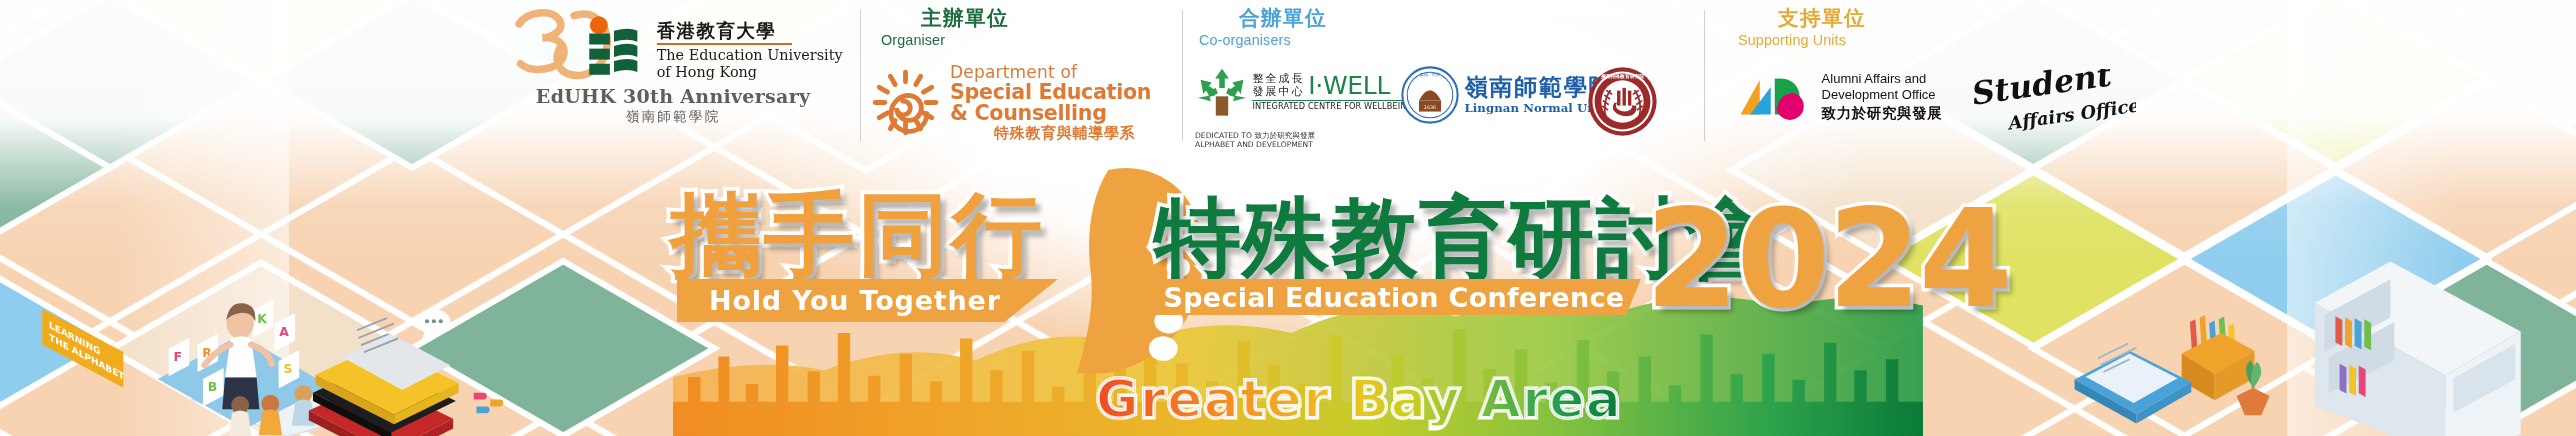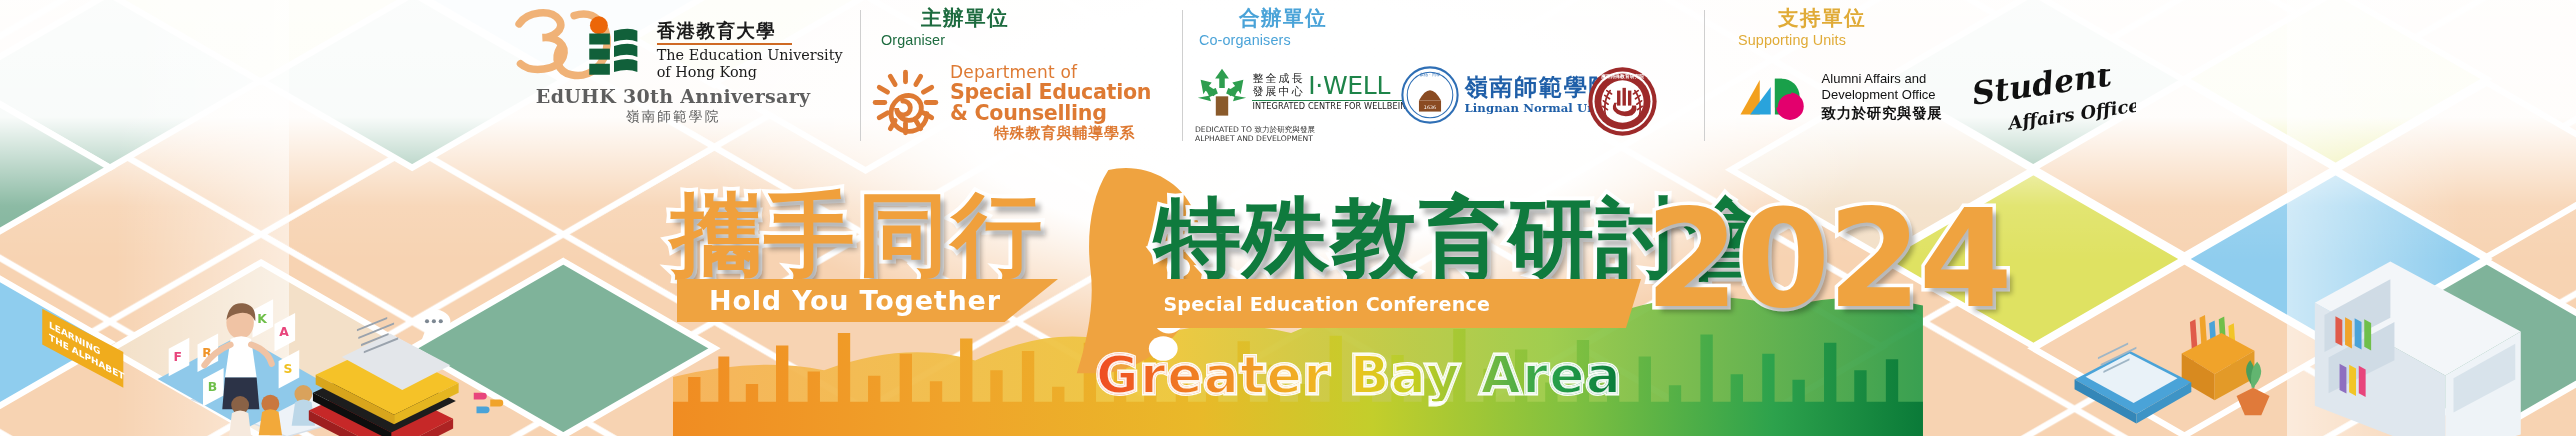--- a/index.html
+++ b/index.html
@@ -116,21 +116,21 @@
   
   .iwell-block { left: 1195px; top: 66px; width: 206px; }
   .iwell-row { display: flex; align-items: center; gap: 3.4px; }
   .iwell-tree { width: 54px; height: 51px; flex: none; }
   .iwell-txt { line-height: 1; }
   .iwell-top { display: flex; align-items: flex-end; gap: 3.4px; }
   .iwell-zh { font-size: 11px; color: #1d1d1d; letter-spacing: 2.1px; line-height: 1.15; font-family: "DejaVu Sans", sans-serif; }
   .iwell-word { font-size: 25px; font-weight: 400; color: #1e8449; letter-spacing: -0.3px; font-family: "DejaVu Sans", sans-serif; }
   .iwell-rule { height: 1px; background: #1e8449; margin: 1.4px 0; }
   .iwell-sub { font-size: 8.2px; color: #222; letter-spacing: 0.1px; white-space: nowrap; font-family: "DejaVu Sans", sans-serif; }
-  .iwell-ded { font-size: 7.6px; color: #333; margin-top: 8px; line-height: 1.25; font-family: "DejaVu Sans", sans-serif; }
+  .iwell-ded { font-size: 7.6px; color: #333; margin-top: 14px; line-height: 1.25; font-family: "DejaVu Sans", sans-serif; }
 
   
   .lnu-block { left: 1401px; top: 66px; width: 199px; }
   .lnu-row { display: flex; align-items: center; gap: 5.5px; }
   .lnu-seal { width: 58px; height: 58px; flex: none; }
   .lnu-txt { line-height: 1; }
   .lnu-zh {
     font-size: 23.4px; color: #1f5fa8; letter-spacing: 1.4px; font-weight: 700;
     font-family: "DejaVu Serif", "Liberation Serif", serif;
   }
@@ -203,44 +203,44 @@
   }
   .ribbon-1 {
     left: 677px; top: 120px;
     width: 381px; height: 43px;
     padding-left: 32px;
     font-size: 27px; letter-spacing: 0.8px;
     clip-path: polygon(0 0, 100% 0, 86% 100%, 0 100%);
   }
   .ribbon-2 {
     left: 1140px; top: 120px;
-    width: 501px; height: 49px;
+    width: 501px; height: 36px;
     padding-left: 23.4px;
-    font-size: 19px; letter-spacing: 0.3px;
+    font-size: 27px; letter-spacing: 0.3px;
     clip-path: polygon(3% 0, 100% 0, 97% 100%, 0 100%);
   }
 
   
   .year-2024 {
     position: absolute;
     left: 1645px; top: 33px;
     z-index: 7;
     font-family: "DejaVu Sans", sans-serif;
     font-weight: 800;
     font-size: 135px;
     letter-spacing: -2.7px;
     color: #efa340;
     -webkit-text-stroke: 6.9px #ffffff;
     paint-order: stroke fill;
     text-shadow: 5.5px 6.2px 5.5px rgba(0,0,0,0.28);
     line-height: 1;
   }
 
   
-  .gba-wrap { position: absolute; left: 1096px; top: 190px; z-index: 8; }
+  .gba-wrap { position: absolute; left: 1096px; top: 214px; z-index: 8; }
   .gba {
     font-family: "DejaVu Sans", sans-serif;
     font-weight: 800;
     font-size: 52px;
     letter-spacing: 1.4px;
     line-height: 1;
     background: linear-gradient(to right, #ef4b23 0%, #f07a22 17%, #f2a026 32%, #efc21f 48%, #c8cf1e 60%, #84bf3e 72%, #2aa24b 86%, #077a39 100%);
     -webkit-background-clip: text;
     background-clip: text;
     color: transparent;

